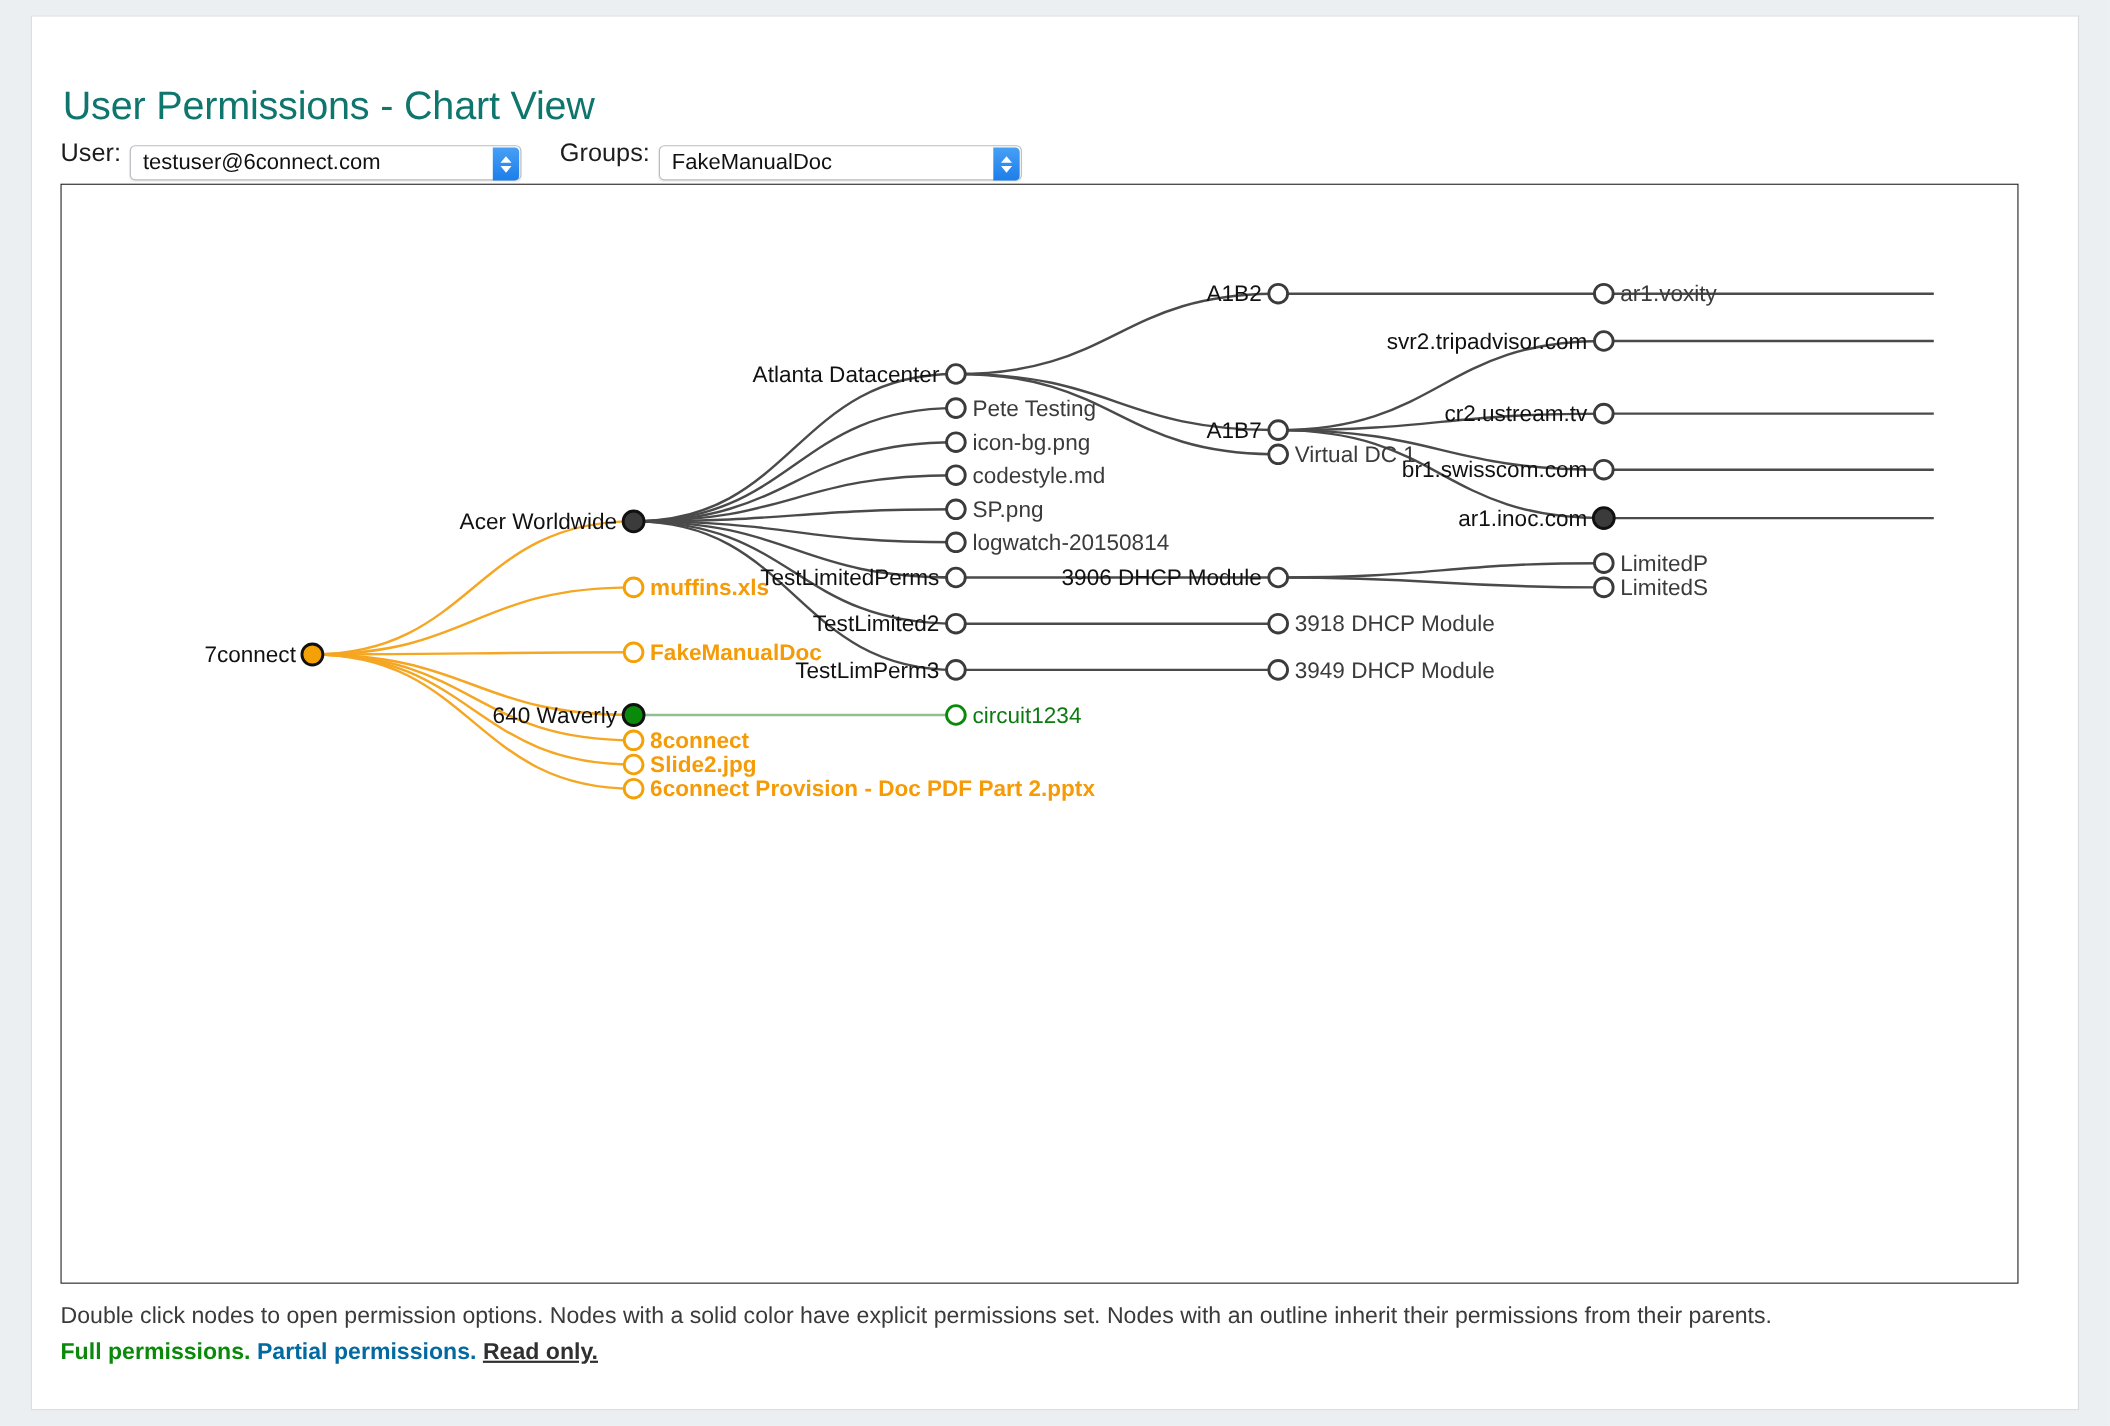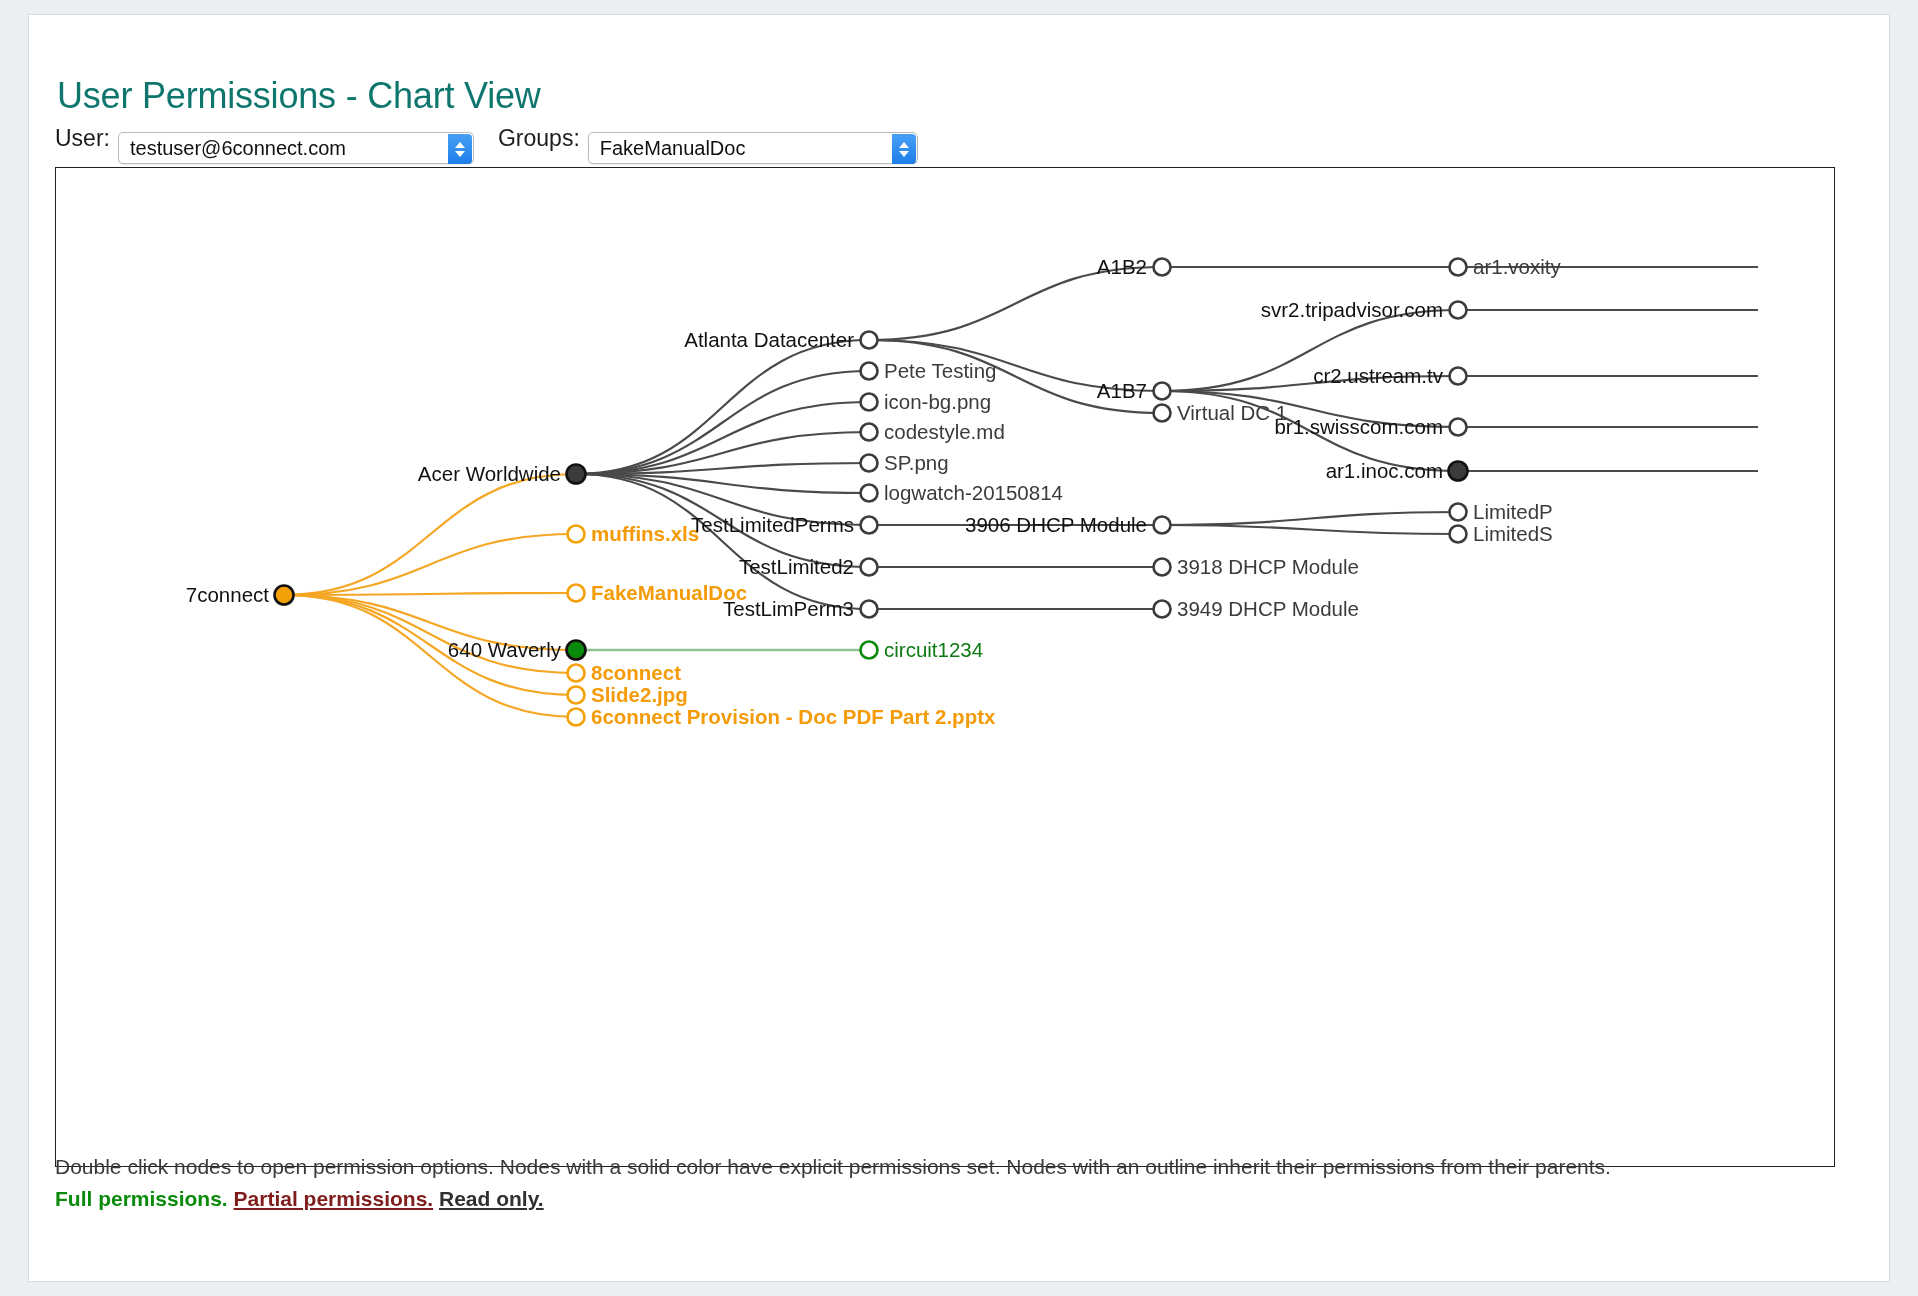--- a/index.html
+++ b/index.html
@@ -31,21 +31,21 @@
     display: flex;
     align-items: center;
     height: 34px;
   }
   .ctl-label {
     font-size: 23px;
     color: #1d1d1d;
     margin-right: 8px;
     white-space: nowrap;
   }
-  .ctl-label.second { margin-left: 24px; }
+  .ctl-label.second { margin-left: 35px; }
   .mac-select {
     position: relative;
     height: 32px;
     background: #ffffff;
     border: 1px solid #b9bcc0;
     border-radius: 5px;
     display: flex;
     align-items: center;
     padding: 0 34px 0 11px;
     font-size: 20px;
@@ -88,38 +88,38 @@
   #chart-svg { display: block; }
 
   .nlabel { font-size: 20.5px; font-family: "Liberation Sans", sans-serif; }
   .nlabel.dark  { fill: #3b3b3b; }
   .nlabel.black { fill: #111111; }
   .nlabel.orange{ fill: #f59b07; font-weight: bold; }
   .nlabel.green { fill: #0e7a12; }
 
   #footer {
     position: absolute;
-    left: 26px; top: 1138px;
+    left: 26px; top: 1168px;
     width: 1800px;
   }
   #footer-note {
     font-size: 21px;
     color: #3a3a3a;
     line-height: 28px;
     white-space: nowrap;
   }
   #legend {
     margin-top: 4px;
     font-size: 21px;
     font-weight: bold;
     line-height: 28px;
     white-space: nowrap;
   }
   #legend .full    { color: #0a8a0a; text-align: right; }
-  #legend .partial { color: #7f1d1d; text-decoration: underline; }
+  #legend .partial { color: #0369a1; }
   #legend .ro      { color: #303030; text-decoration: underline; }
 </style>
 </head>
 <body>
 
 <div id="page">
 
   <h1 id="page-title">User Permissions - Chart View</h1>
 
   <div id="controls">

